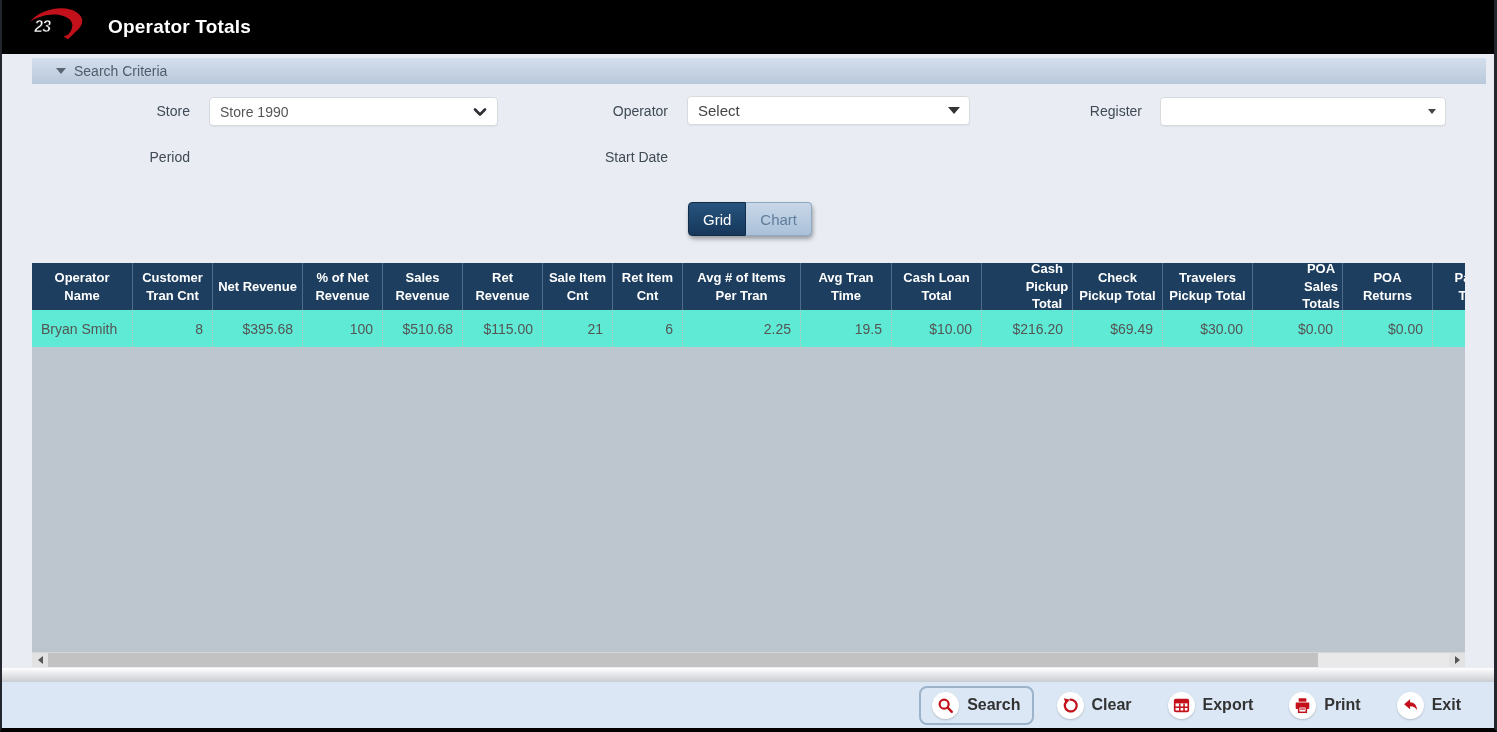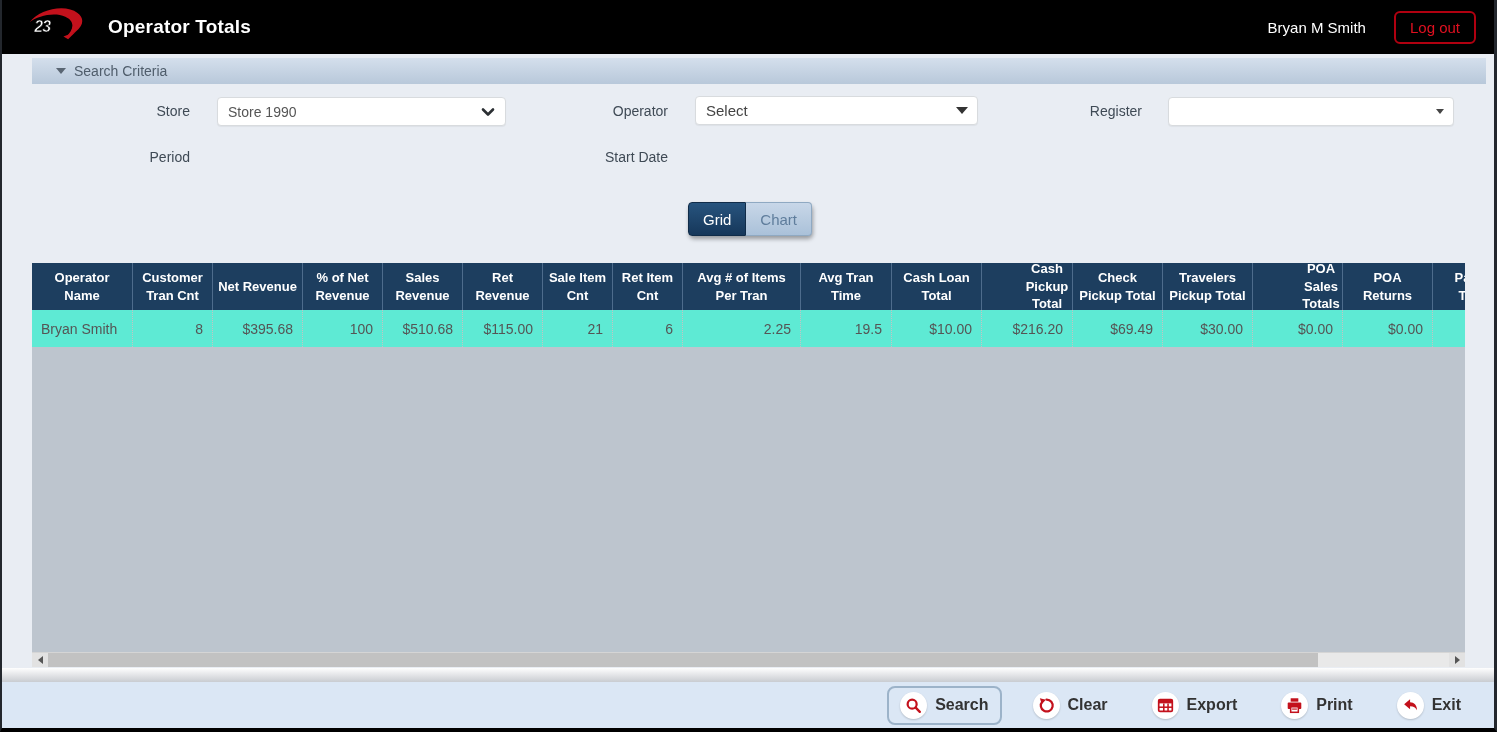--- a/index.html
+++ b/index.html
@@ -43,21 +43,20 @@
 
   
   .f-label { position:absolute; width:110px; height:29px; line-height:29px;
     text-align:right; color:#3f4a55; font-size:14px; }
   .f-input {
     position:absolute; height:29px; background:#fff;
     border:1px solid #d8dbde; border-radius:4px;
     display:flex; align-items:center; justify-content:space-between;
     padding:0 9px 0 10px; font-size:14px; color:#555; cursor:pointer;
     box-shadow:0 1px 1px rgba(0,0,0,.05);
-    margin-left:8px;
   }
   .tri { width:0; height:0; border-left:4.5px solid transparent; border-right:4.5px solid transparent; border-top:5.5px solid #444; }
   .tri.mid { border-left-width:6px; border-right-width:6px; border-top-width:7px; border-top-color:#333; }
   .sel-big { font-size:15px; color:#444; }
 
   
   .toggle { position:absolute; left:686px; top:202px; display:flex;
     box-shadow:1px 3px 4px rgba(0,0,0,.35); border-radius:5px; }
   .tg-btn { height:34px; font-size:15px; font-family:inherit; cursor:pointer; padding:0 14px; }
   .tg-grid { background:linear-gradient(#27547e,#16375a); color:#fff;
@@ -87,21 +86,21 @@
     display:flex; align-items:center; justify-content:center; cursor:pointer; }
   .sb-btn.left { left:0; }
   .sb-btn.right { right:0; }
   .sb-arrow-l { width:0; height:0; border-top:4px solid transparent; border-bottom:4px solid transparent; border-right:5px solid #555; }
   .sb-arrow-r { width:0; height:0; border-top:4px solid transparent; border-bottom:4px solid transparent; border-left:5px solid #555; }
   .sb-thumb { position:absolute; left:16px; top:0; width:1270px; height:14px; background:#c2c2c2; cursor:grab; }
 
   
   .toolbar { position:absolute; left:0; right:0; bottom:0; height:46px;
     background:#dbe7f5; display:flex; align-items:center; justify-content:flex-end;
-    gap:18px; padding-right:20px; }
+    gap:10px; padding-right:20px; }
   .toolbar::before { content:""; position:absolute; left:0; right:0; top:-14px; height:14px;
     background:linear-gradient(#fefefe,#c9ccd1); }
   .tb-btn { display:flex; align-items:center; gap:8px; background:transparent;
     border:2px solid transparent; border-radius:8px; padding:4px 11px;
     font-family:inherit; font-size:16px; font-weight:bold; color:#333; cursor:pointer; }
   .tb-btn.focused { border-color:#9cb3c9; }
   .icon-circle { width:27px; height:27px; border-radius:50%; background:#fff;
     display:flex; align-items:center; justify-content:center;
     box-shadow:0 1px 2px rgba(0,0,0,.18); }
 </style>
@@ -110,24 +109,20 @@
 
 <div class="window">
 
   <div class="topbar">
     <svg class="logo" viewBox="0 0 66 46">
       <path d="M6 18 C 16 4 44 -2 57 8 C 64 13 64 21 55 28 L 44 34 C 53 26 55 17 44 12 C 32 7 15 11 6 18 Z" fill="#c3111c"></path>
       <path d="M55 28 L 47 36 L 42 33 Z" fill="#c3111c"></path>
       <text x="11" y="28" font-size="17" font-weight="bold" font-style="italic" letter-spacing="-1" fill="#fff" stroke="#000" stroke-width="0.6">23</text>
     </svg>
     <div class="app-title">Operator Totals</div>
-    <div class="topbar-right">
-      <div class="user-name">Bryan M Smith</div>
-      <button class="logout-btn">Log out</button>
-    </div>
   </div>
 
   <div class="criteria-bar">
     <span class="caret-down"></span>
     <span>Search Criteria</span>
   </div>
 
   <div class="f-label" style="left:78px; top:97px;">Store</div>
   <div class="f-input" style="left:207px; top:97px; width:289px;">
     <span>Store 1990</span>

